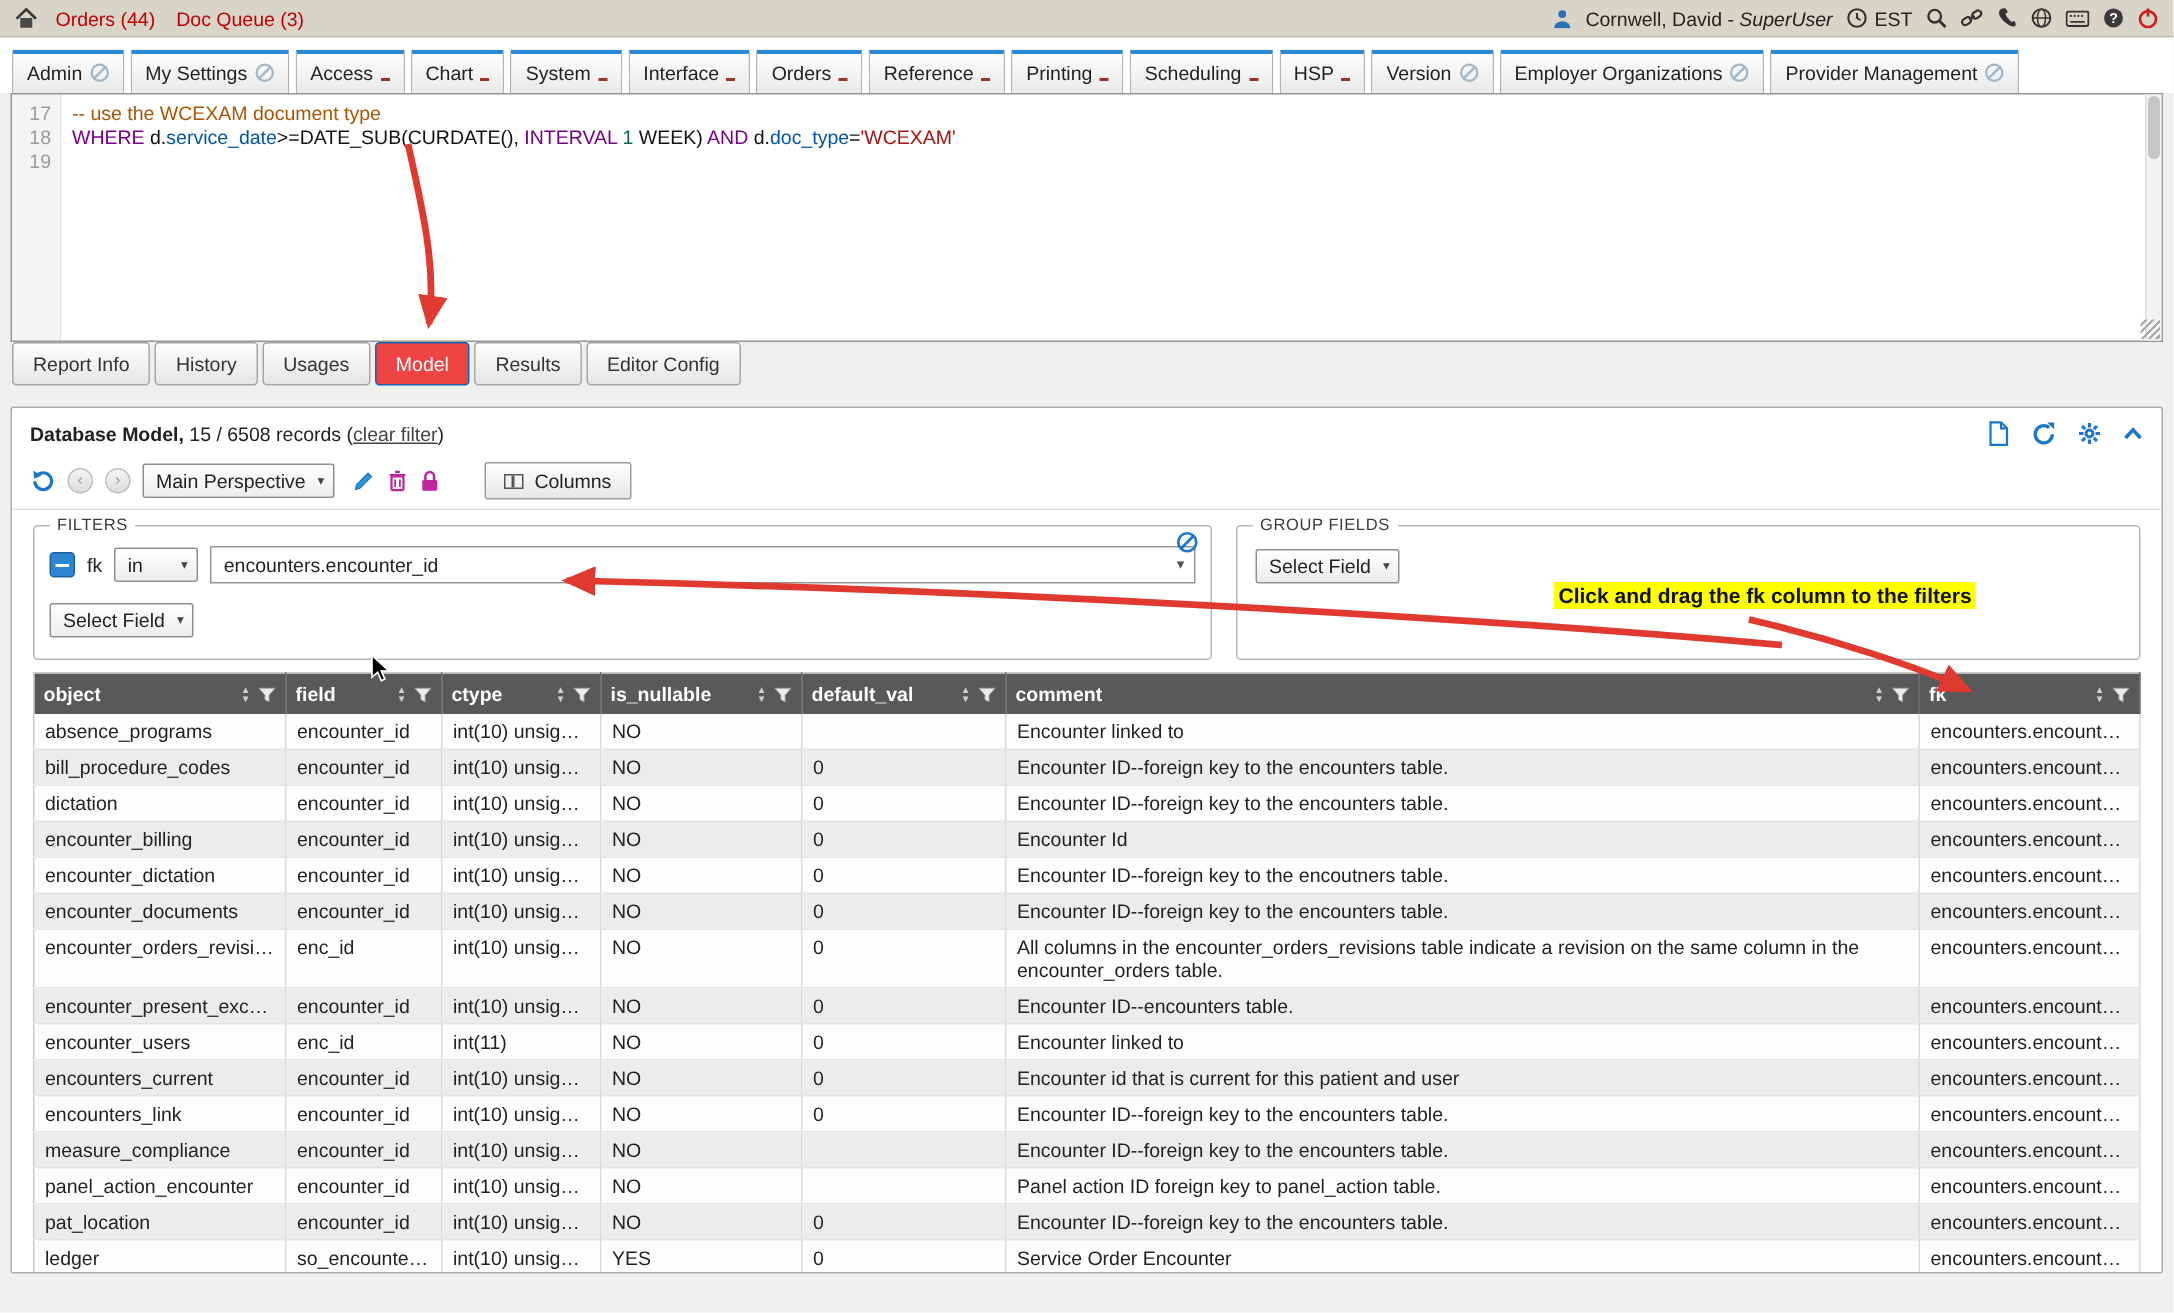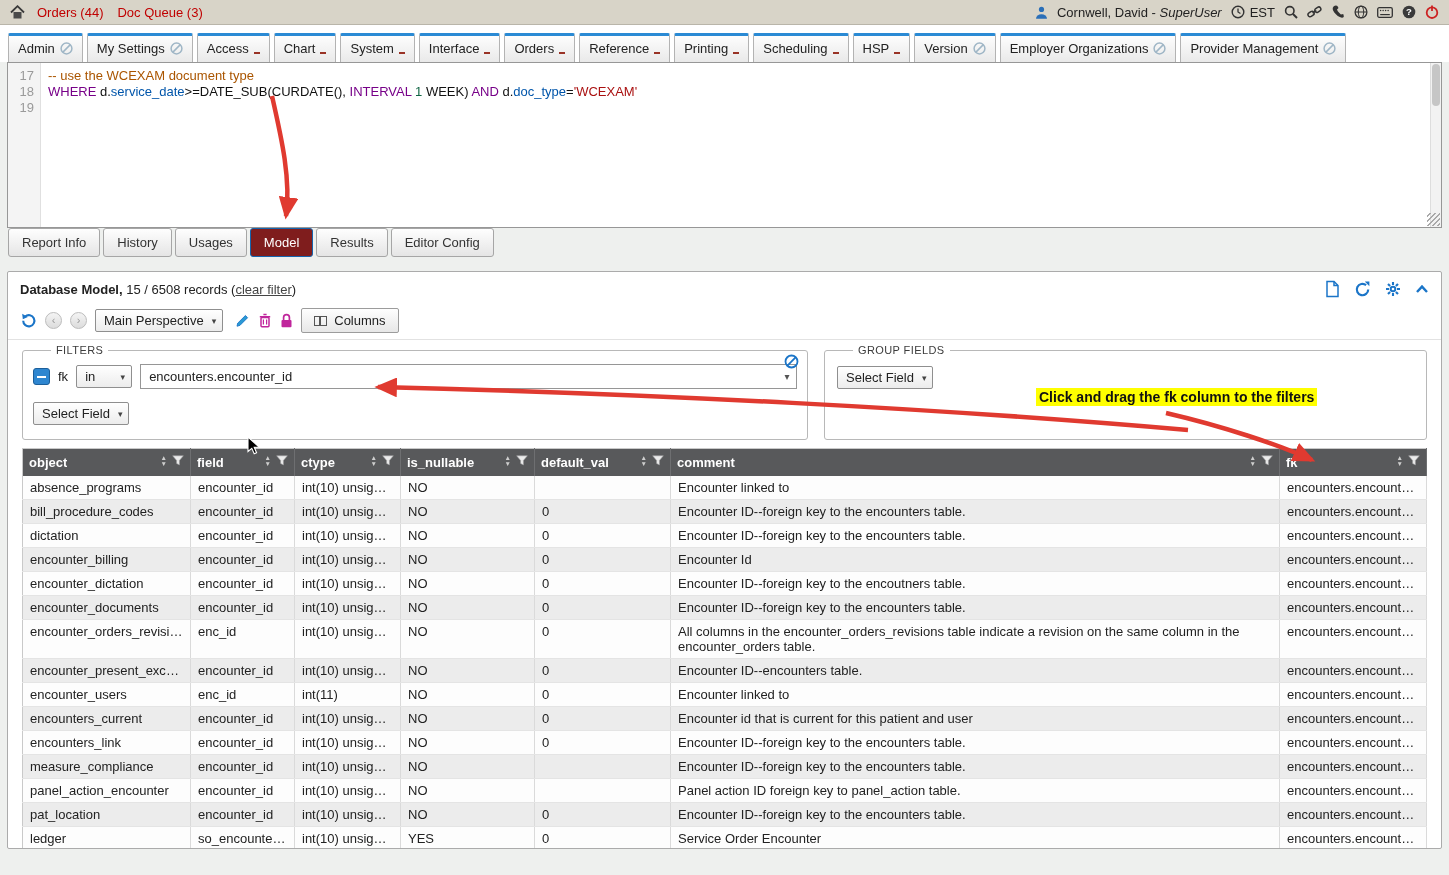--- a/index.html
+++ b/index.html
@@ -31,59 +31,59 @@
 .tok-num{color:#116644}
 .tok-str{color:#aa1111}
 .tok-pl{color:#111}
 .ed-scrollbar{position:absolute;right:0;top:0;bottom:0;width:11px;background:#f2f2f2;border-left:1px solid #ddd}
 .ed-thumb{position:absolute;top:1px;left:1px;right:1px;height:42px;background:#c6c6c6;border-radius:4px}
 .resize-grip{position:absolute;right:1px;bottom:1px;width:13px;height:13px;background:repeating-linear-gradient(135deg,transparent 0 2px,#a9a9a9 2px 3.5px)}
 
 
 .result-tabs{margin:0 0 0 8px;display:flex;gap:3px}
 .rtab{padding:6px 13px;border:1px solid #a6a6a6;background:linear-gradient(#fefefe,#e5e5e5);border-radius:3px;font-size:13px;color:#333;cursor:pointer;font-family:inherit}
-.rtab.active{background:#7f1d1d;border-color:#1565ae;color:#fff}
+.rtab.active{background:#ef4444;border-color:#1565ae;color:#fff}
 
 
 .panel{margin:14px 7px 0;background:#fff;border:1px solid #ababab;border-radius:2px;height:578px;overflow:hidden}
 .panel-header{display:flex;align-items:center;padding:8px 12px 5px}
 .panel-title b{font-weight:bold}
 .panel-title a{color:#444;text-decoration:underline;cursor:pointer}
 .panel-icons{margin-left:auto;display:flex;align-items:center;gap:14px}
 .panel-icons span{cursor:pointer;display:inline-flex}
 
 .panel-toolbar{display:flex;align-items:center;gap:8px;padding:5px 12px 6px;border-bottom:1px solid #e2e2e2}
 .tb-icon{display:inline-flex;cursor:pointer}
 .round-btn{width:17px;height:17px;border-radius:50%;background:linear-gradient(#f4f4f4,#dcdcdc);border:1px solid #bcbcbc;color:#9a9a9a;display:inline-flex;align-items:center;justify-content:center;font-size:11px;line-height:1;cursor:pointer}
 .fake-select{display:inline-flex;align-items:center;justify-content:space-between;gap:8px;border:1px solid #8f8f8f;background:linear-gradient(#ffffff,#ececec);padding:3px 6px 3px 8px;border-radius:2px;min-width:70px;cursor:pointer;white-space:nowrap}
 .fake-select .arrow{font-size:9px;color:#444}
-.columns-btn{display:inline-flex;align-items:center;gap:7px;border:1px solid #9c9c9c;background:linear-gradient(#fefefe,#e7e7e7);padding:4px 12px;border-radius:2px;cursor:pointer;}
+.columns-btn{display:inline-flex;align-items:center;gap:7px;border:1px solid #9c9c9c;background:linear-gradient(#fefefe,#e7e7e7);padding:4px 12px;border-radius:2px;cursor:pointer;margin-left:22px}
 .grid-ic{width:13px;height:10px;border:1.5px solid #555;position:relative}
 .grid-ic:before{content:"";position:absolute;left:4px;top:0;bottom:0;width:1.5px;background:#555}
 
 
 .filter-row{display:flex;gap:16px;padding:4px 14px 0;align-items:stretch}
 fieldset{border:1px solid #b8b8b8;border-radius:3px;position:relative;padding:4px 10px 10px}
-fieldset legend{font-size:11px;color:#3c3c3c;padding:0 5px;margin-left:18px;letter-spacing:.4px}
+fieldset legend{font-size:11px;color:#3c3c3c;padding:0 5px;margin-left:0;letter-spacing:.4px}
 .filters-fs{flex:0 0 786px;height:96px}
 .group-fs{flex:1;height:96px}
 .clear-filters{position:absolute;top:-2px;right:8px;cursor:pointer}
 .f-row1{display:flex;align-items:center;gap:8px;margin-top:4px}
 .minus-btn{width:17px;height:17px;background:#2e86d0;border:1px solid #1c5f9a;border-radius:3px;position:relative;cursor:pointer;flex:none}
 .minus-btn:before{content:"";position:absolute;left:3px;right:3px;top:7px;height:2px;background:#fff}
 .combo{flex:1;height:25px;border:1px solid #969696;background:#fff;display:flex;align-items:center}
 .combo input{flex:1;border:none;outline:none;font:13px "Liberation Sans",sans-serif;padding:0 8px;background:transparent;color:#222}
 .combo .arrow{width:18px;color:#555;font-size:10px;text-align:center;cursor:pointer}
 .f-row2{margin-top:13px}
 .group-fs .fake-select{margin:6px 0 0 2px}
 
 
 .model-table{border-collapse:collapse;margin:8px 14px 0;width:calc(100% - 28px);table-layout:fixed;border:1px solid #c9c9c9}
 .model-table th{background:#58595b;color:#fff;font-weight:bold;text-align:left;padding:0 6px;height:27px;border-right:1px solid #6e6f71;cursor:pointer}
-.th-inner{display:flex;align-items:flex-start;justify-content:space-between;gap:4px}
+.th-inner{display:flex;align-items:flex-end;justify-content:space-between;gap:4px}
 .th-label{overflow:hidden;text-overflow:ellipsis;white-space:nowrap}
 .th-ctrl{display:flex;align-items:center;gap:5px;flex:none}
 .sort-icon{display:flex;flex-direction:column;font-size:6.5px;line-height:6px;color:#cfcfcf;cursor:pointer}
 .model-table td{padding:4px 7px;border-right:1px solid #dadada;border-bottom:1px solid #e4e4e4;white-space:nowrap;overflow:hidden;text-overflow:ellipsis;vertical-align:top;background:#fdfdfd}
 .model-table tr.even td{background:#ececec}
 .model-table td.col-comment{white-space:normal}
 
 
 .overlay{position:absolute;left:0;top:0;width:1449px;height:875px;pointer-events:none;z-index:40}
 .annotation{position:absolute;left:1036px;top:388px;background:#ffff00;color:#111;font-weight:bold;font-size:14px;padding:1px 3px;z-index:30;white-space:nowrap}

